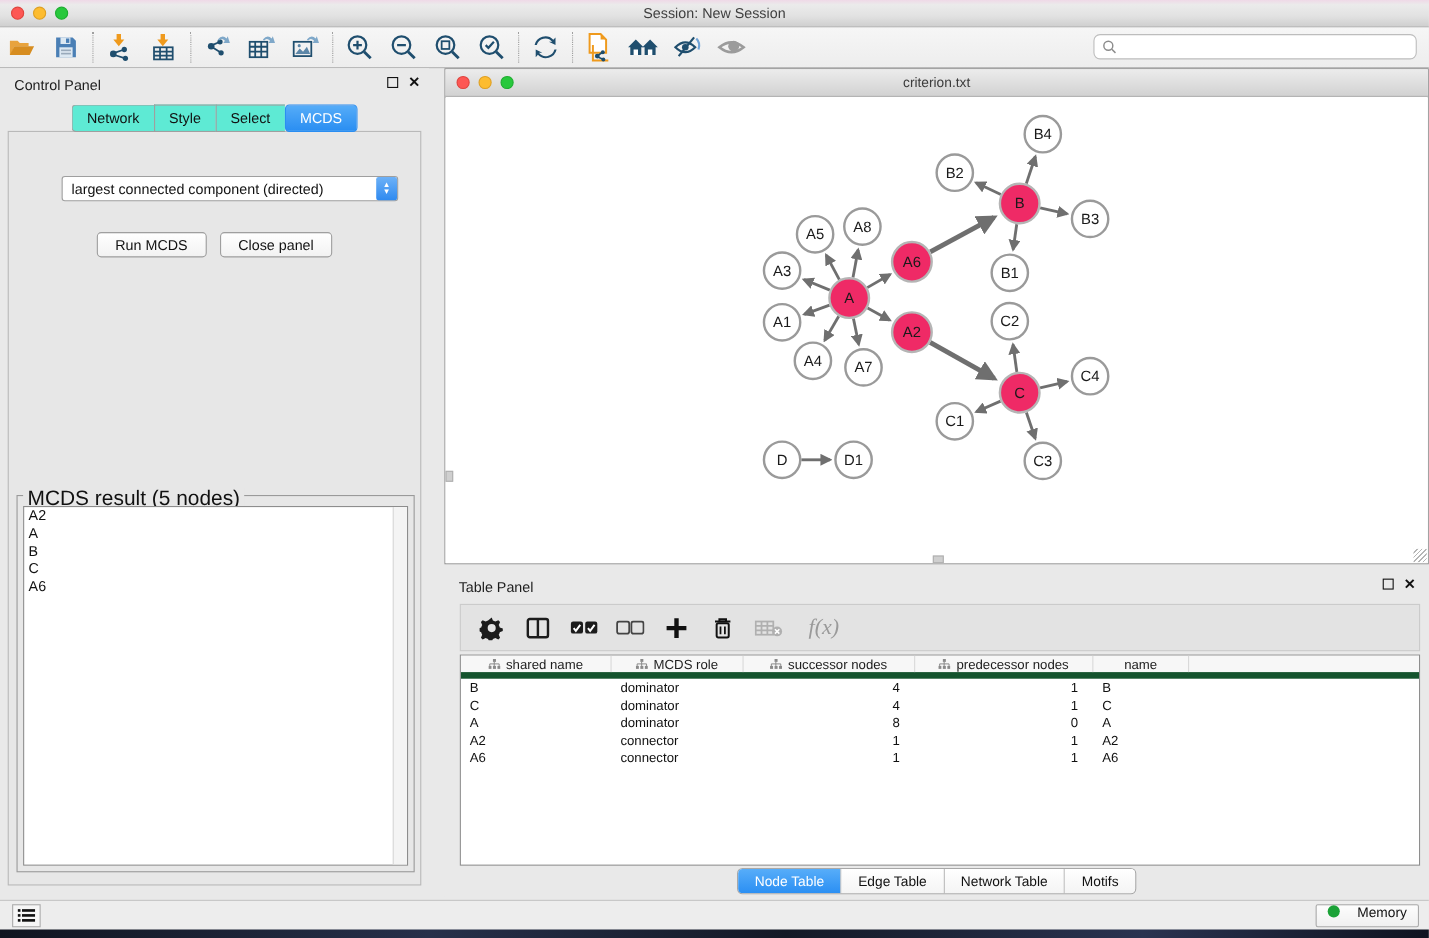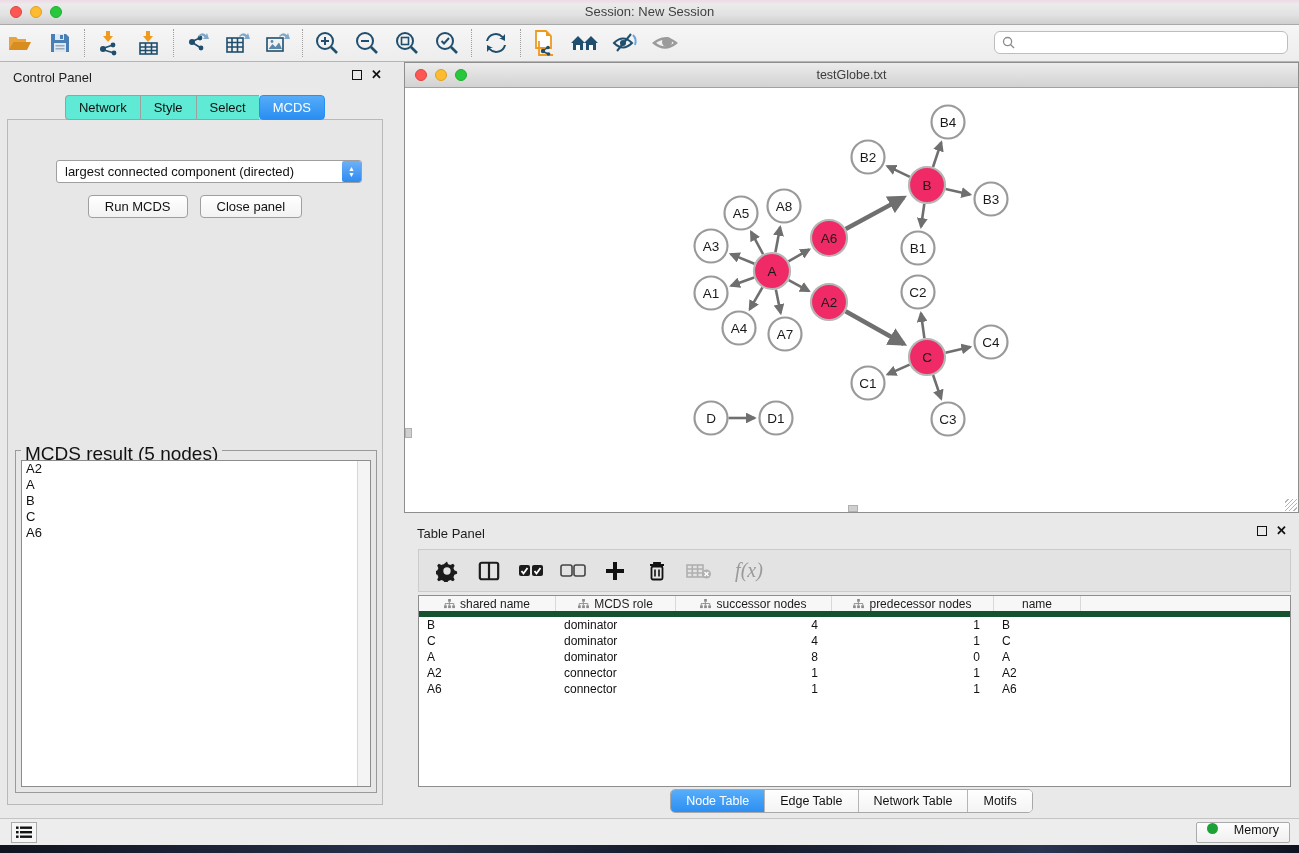--- a/index.html
+++ b/index.html
@@ -45,21 +45,21 @@
   .cp-content { position:absolute; left:7px; top:57px; width:376px; height:686px;
     background:#e7e7e7; border:1px solid #b9b9b9; }
   .opt-label { text-align:center; margin-top:14px; font-size:13px; color:#111; }
   .combo { position:absolute; left:48px; top:40px; width:306px; height:23px; background:#fff;
     border:1px solid #9f9f9f; border-radius:3px; display:flex; align-items:center;gap:44px; }
   .combo .combo-text { flex:1; padding:0 8px; font-size:13px; color:#111; white-space:nowrap; overflow:hidden;}
   .combo .stepper { width:19px; height:21px; border-radius:2px; background:linear-gradient(#6db1f7,#2f8af0);
     display:flex; flex-direction:column; align-items:center; justify-content:center; color:#fff; font-size:7px; line-height:6px; }
   .btn-row { position:absolute; left:0; top:75px; width:100%; display:flex; justify-content:center; gap:12px;}
   .pushbtn { background:linear-gradient(#ffffff,#f2f2f2); border:1px solid #9f9f9f; border-radius:4px;
-    padding:3px 16px; font-size:13px; color:#111; height:23px; }
+    padding:3px 16px; font-size:13px; color:#111; height:23px;margin-top:16px; }
 
   .fieldset { position:absolute; left:7px; top:330px; width:362px; height:343px; border:1px solid #9a9a9a; }
   .fieldset .legend { position:absolute; top:-8px; left:5px; background:#e7e7e7; padding:0 4px; font-size:19px; color:#111;}
   .result-list { position:absolute; left:5px; top:9px; right:5px; bottom:5px; background:#fff;
     border:1px solid #8d8d8d; overflow:hidden; }
   .result-list .scroll { position:absolute; right:0; top:0; width:13px; bottom:0; background:#f4f4f4; border-left:1px solid #d7d7d7;}
   .result-item { font-size:13px; color:#111; padding:0 4px; line-height:16px; }
 
   
   .net-window { position:absolute; left:404px; top:62px; width:895px; height:451px;
@@ -305,21 +305,21 @@
   </div>
 </div>
 
 <div class="net-window">
   <div class="net-titlebar">
     <div class="lights" style="top:6px;">
       <span class="light red"></span>
       <span class="light yellow"></span>
       <span class="light green"></span>
     </div>
-    <div class="title">testGlobe.txt</div>
+    <div class="title">criterion.txt</div>
   </div>
   <div class="net-canvas">
     <svg id="graph-svg" width="893" height="424" viewBox="0 0 893 424">
         <defs>
           <marker id="arrow" viewBox="0 0 10 10" refX="8" refY="5" markerWidth="4.2" markerHeight="4.2" orient="auto-start-reverse">
             <path d="M0 0 L10 5 L0 10 z" fill="#6f6f6f"></path>
           </marker>
         </defs>
         <line x1="349.1268773384672" y1="188.4460442385856" x2="326.1684078875402" y2="196.7261479749855" stroke="#6f6f6f" stroke-width="2.6" marker-end="url(#arrow)"></line>
         <line x1="383.6911941452746" y1="191.0776669912897" x2="403.84757927933686" y2="202.03991153788496" stroke="#6f6f6f" stroke-width="2.6" marker-end="url(#arrow)"></line>

